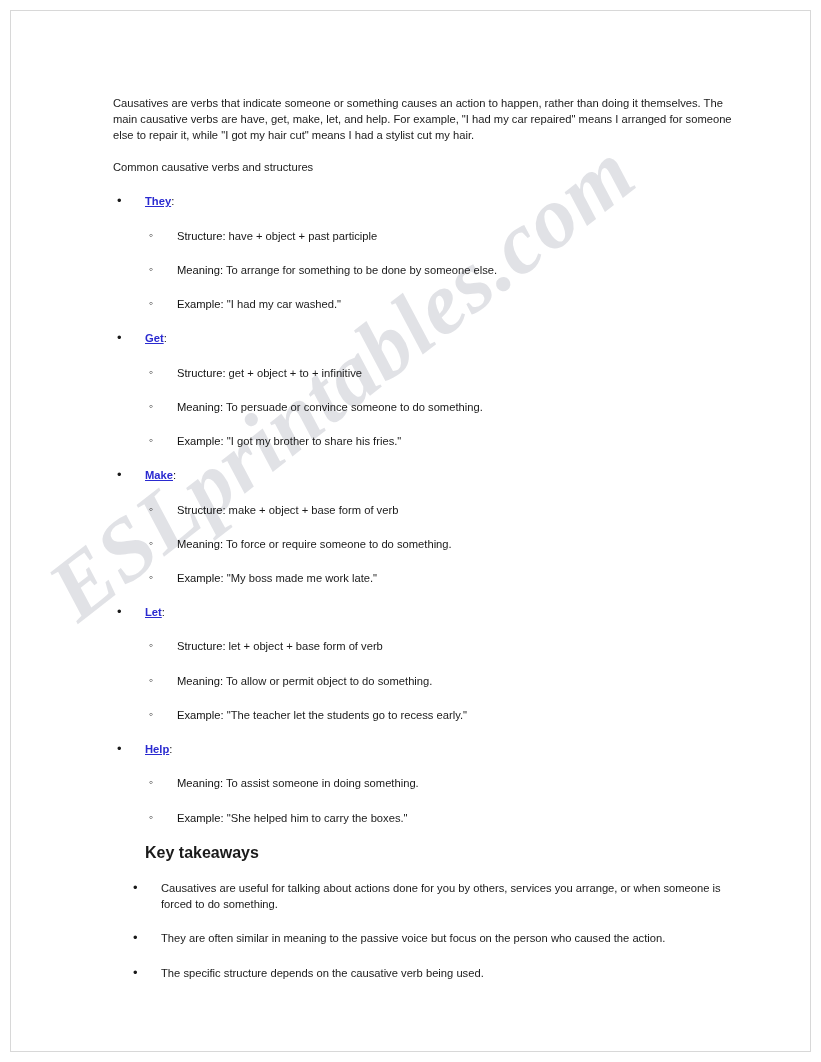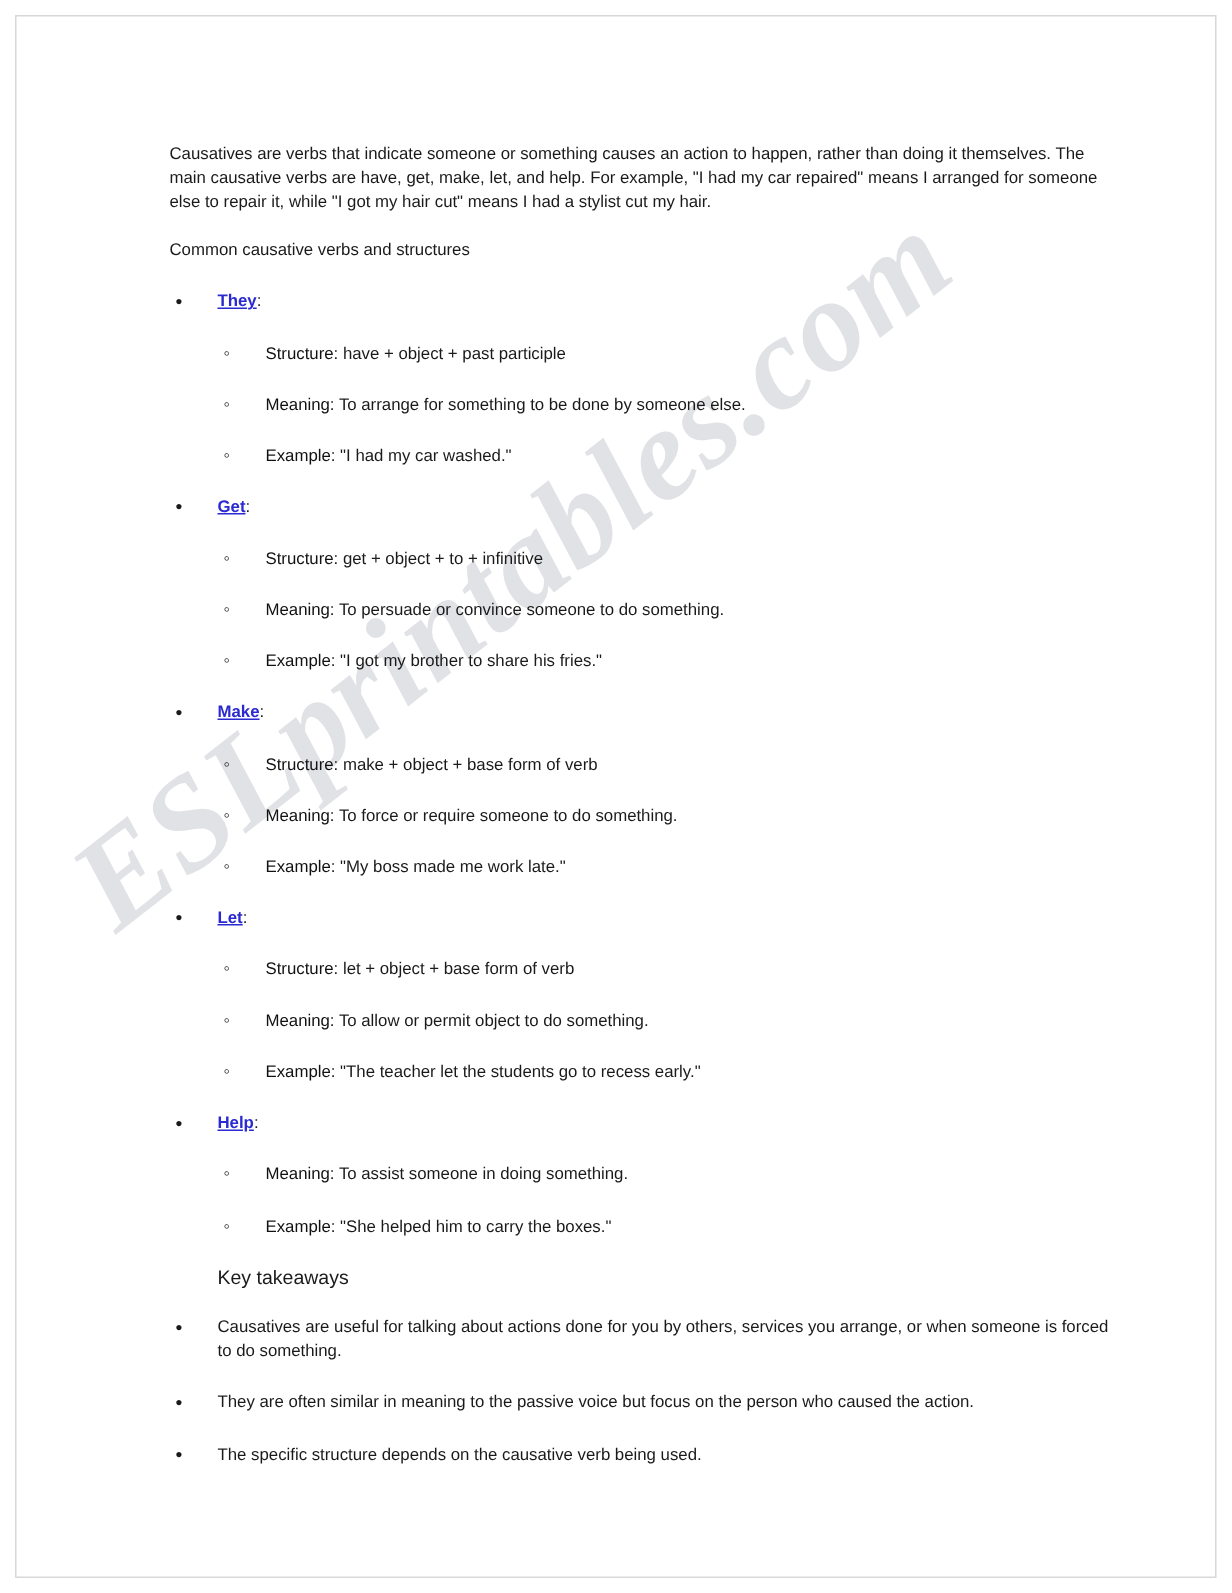--- a/index.html
+++ b/index.html
@@ -116,28 +116,29 @@
     text-decoration: underline;
   }
   .lbl {
     font-weight: normal;
     color: #111111;
   }
   .plain {
     color: #1a1a1a;
   }
   .key-takeaways {
-    font-size: 13px;
+    font-size: 16px;
     color: #1a1a1a;
     margin: 0 0 18px 0;
     padding-left: 32px;
+    font-weight: bold;
   }
   .tail-list {
     list-style: none;
-    margin: 0;
+    margin: 16px;
     padding: 0;
   }
 </style>
 </head>
 <body>
 
 <div class="page">
 
   <div class="page-border"></div>
 

